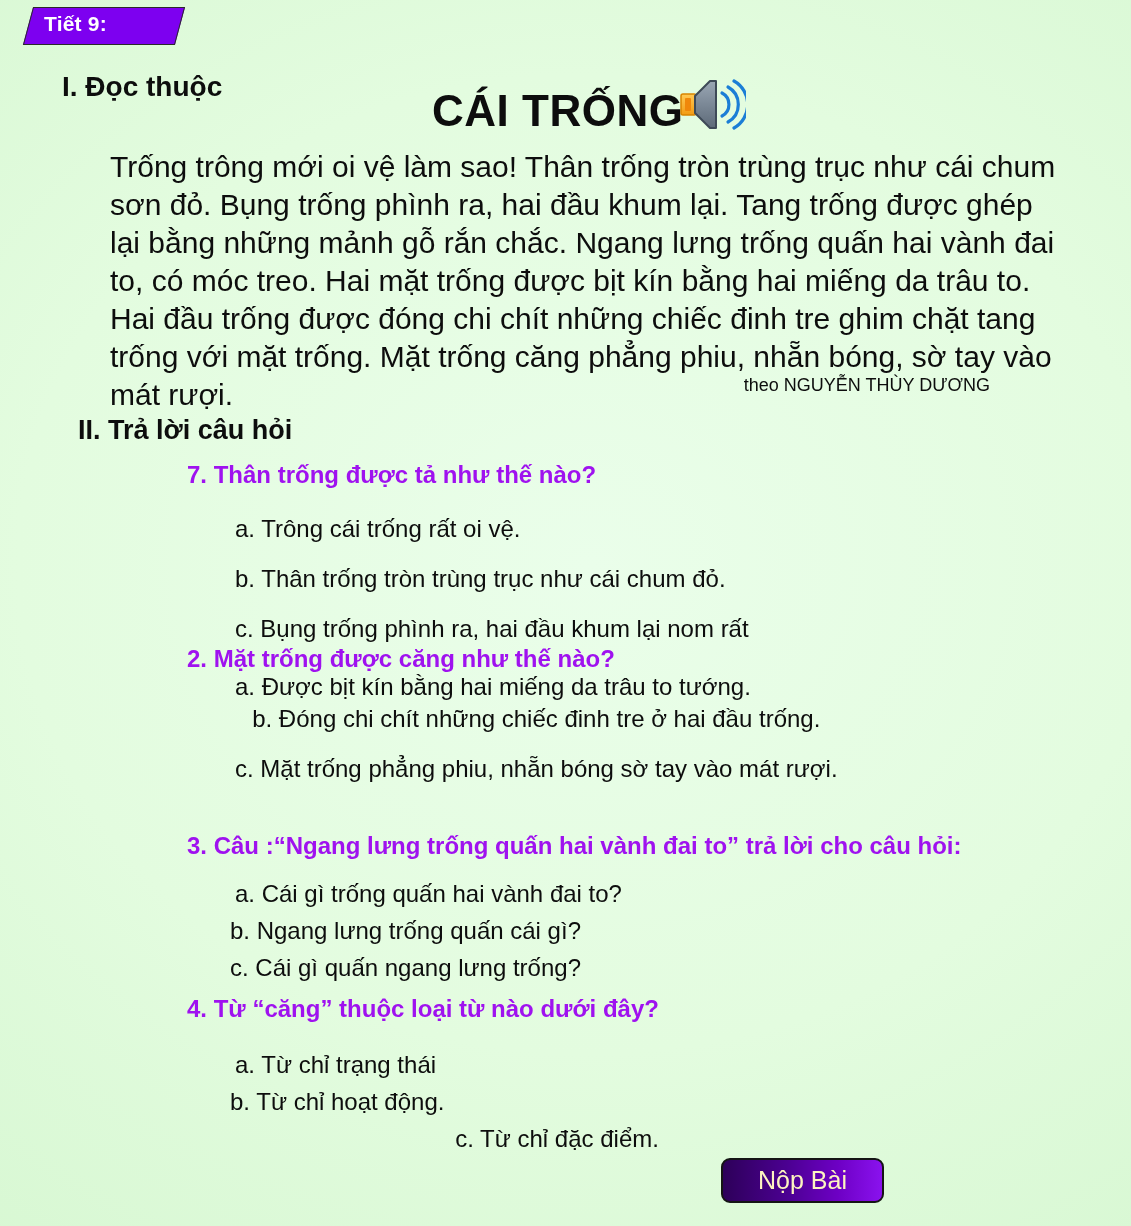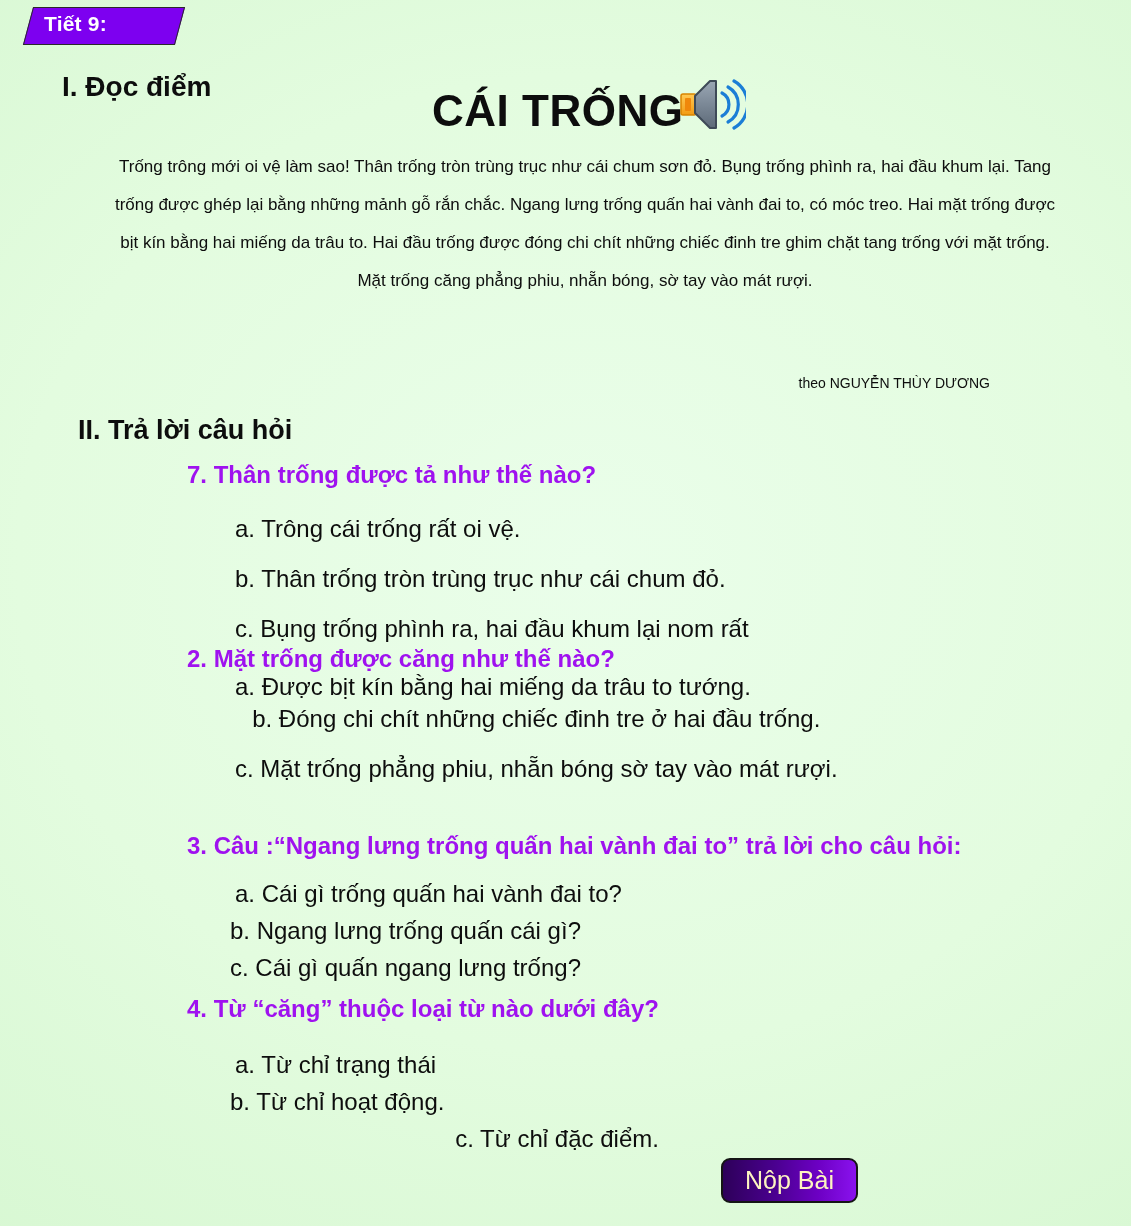--- a/index.html
+++ b/index.html
@@ -77,32 +77,32 @@
     width: 68px;
     height: 56px;
   }
 
   
   .passage {
     position: absolute;
     left: 110px;
     top: 148px;
     width: 950px;
-    font-size: 17px;
+    font-size: 30px;
     line-height: 38px;
     color: #0d0d0d;
-    text-align: center;
+    text-align: left;
   }
   .attribution {
     position: absolute;
     left: 110px;
     top: 375px;
     width: 880px;
     text-align: right;
-    font-size: 14px;
+    font-size: 18px;
     color: #0d0d0d;
   }
 
   
   .sec-2 {
     position: absolute;
     left: 78px;
     top: 415px;
     font-size: 27px;
     font-weight: bold;
@@ -149,21 +149,21 @@
   .q4 { left: 187px; top: 995px; }
   .q4 .o-a { margin-top: 28px; margin-left: 48px; }
   .q4 .o-b { margin-top: 9px; margin-left: 43px; }
   .q4 .o-c { margin-top: 9px; margin-left: 43px; text-align: right; }
 
   
   .submit-btn {
     position: absolute;
     left: 721px;
     top: 1158px;
-    width: 137px;
+    width: 163px;
     height: 45px;
     border: 2px solid #151515;
     border-radius: 9px;
     background: linear-gradient(to right, #2d0059 0%, #4b0091 40%, #6d00c4 72%, #8a12ee 100%);
     color: #fdf4c0;
     font-size: 25px;
     font-family: "Liberation Sans", sans-serif;
     display: flex;
     align-items: center;
     justify-content: center;
@@ -173,21 +173,21 @@
   }
 </style>
 </head>
 <body>
 
 <div class="slide">
 
   <div class="banner"></div>
   <div class="banner-label">Tiết 9:</div>
 
-  <div class="sec-1">I. Đọc điểm</div>
+  <div class="sec-1">I. Đọc thuộc</div>
 
   <div class="doc-title">CÁI TRỐNG</div>
 
   <div class="speaker">
     <svg viewBox="0 0 68 56" width="68" height="56" aria-hidden="true">
       <defs>
         <linearGradient id="coneGrad" x1="0" y1="0" x2="0" y2="1">
           <stop offset="0%" stop-color="#9aa7b4"></stop>
           <stop offset="45%" stop-color="#7e8b99"></stop>
           <stop offset="100%" stop-color="#5d6a78"></stop>

